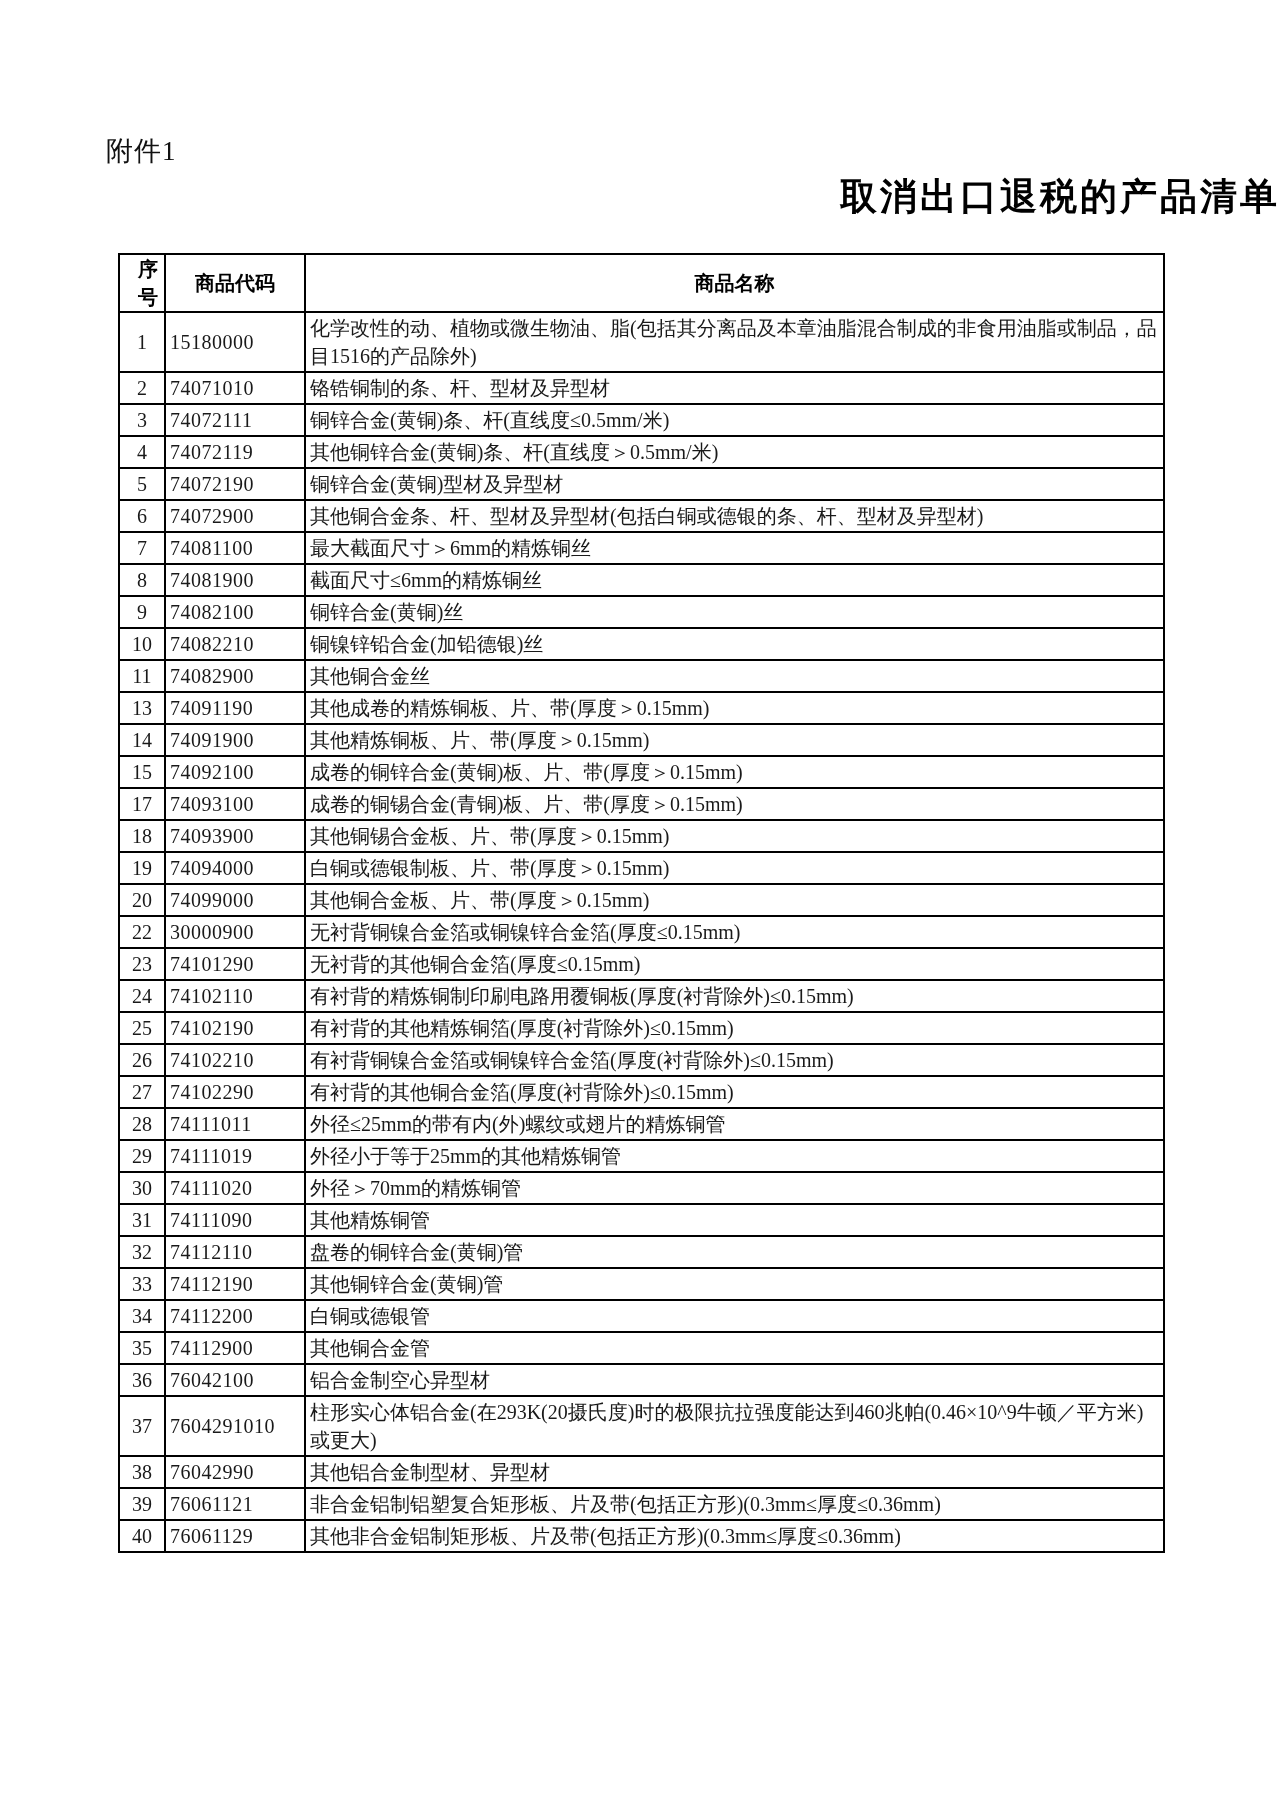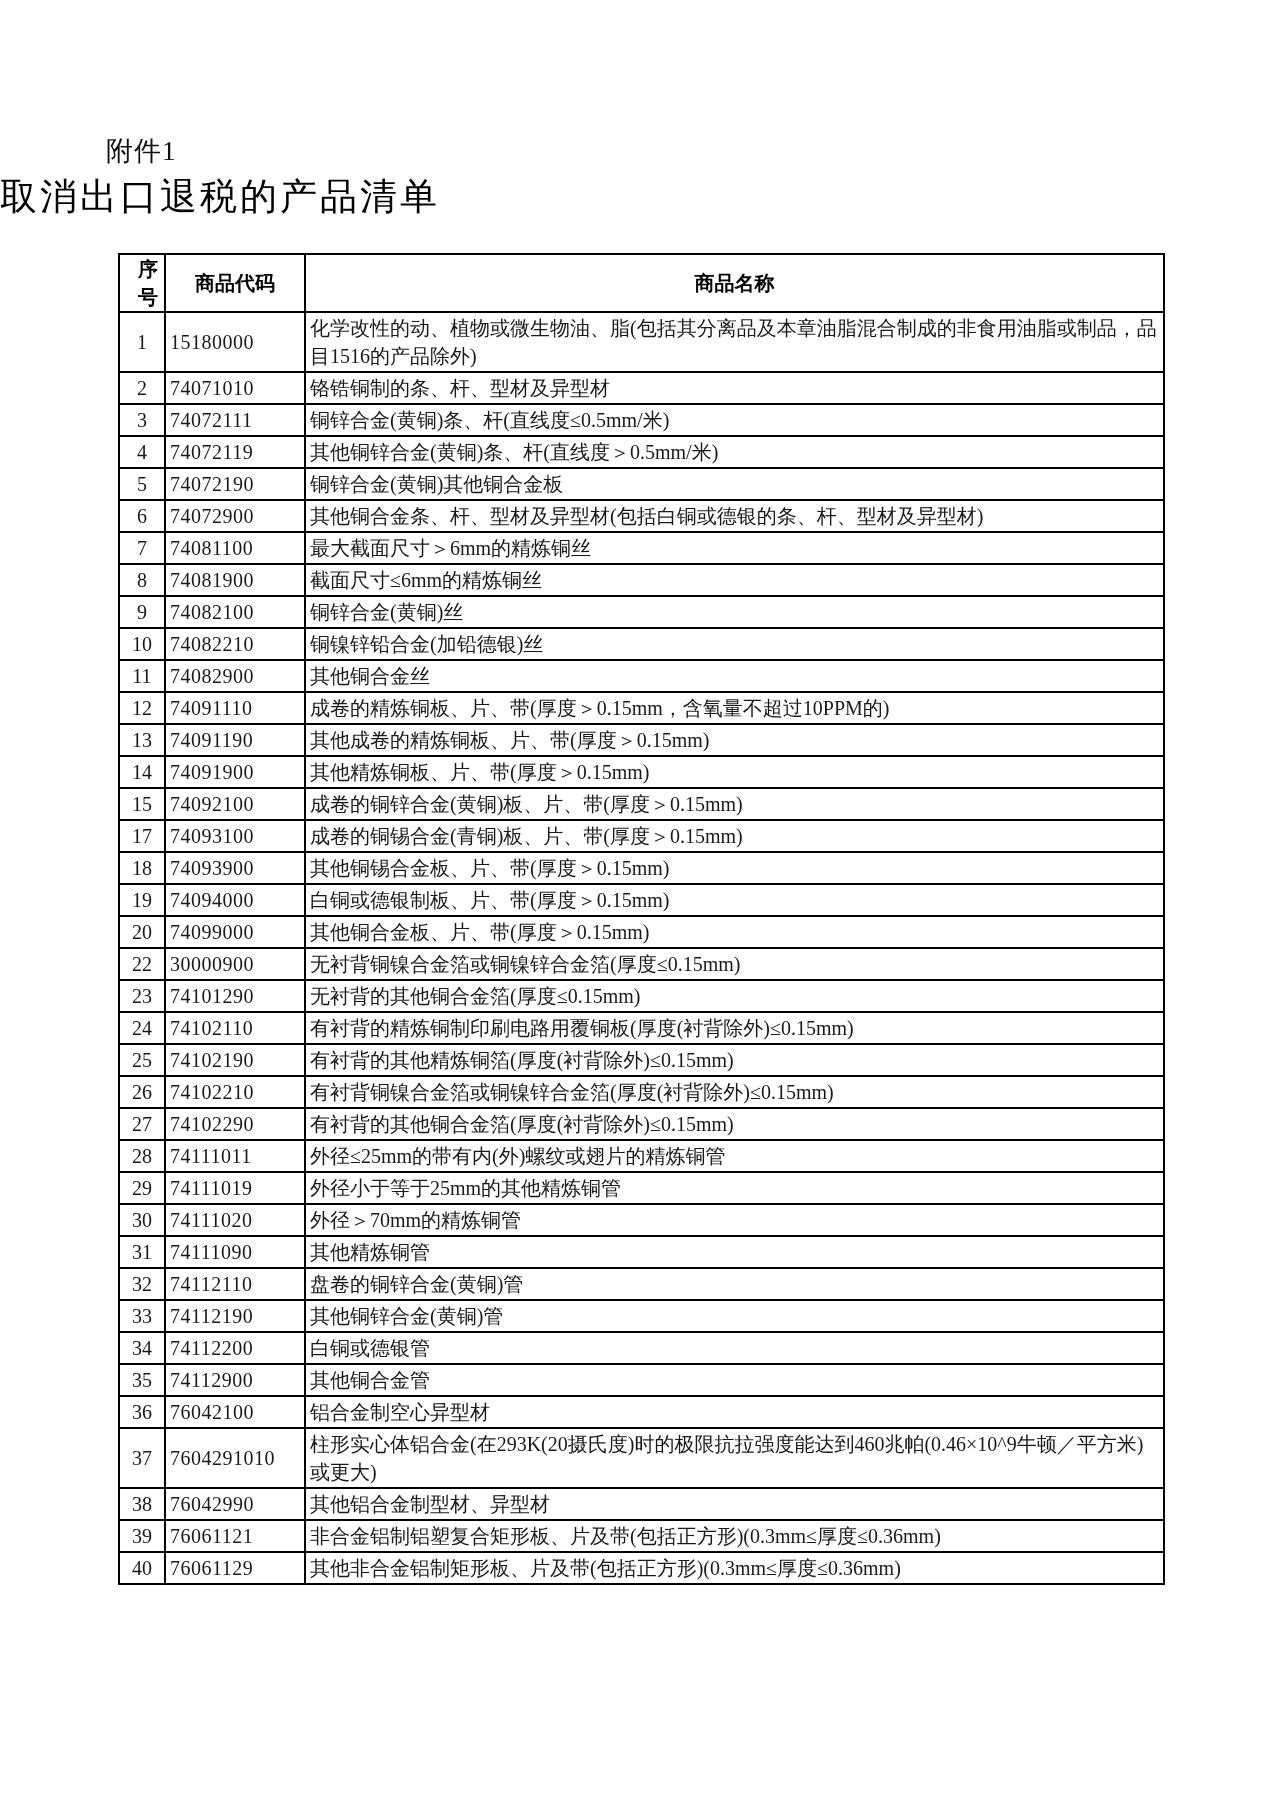--- a/index.html
+++ b/index.html
@@ -25,23 +25,23 @@
     top: 133px;
     font-size: 27px;
     letter-spacing: 1px;
     color: #111;
   }
   .doc-title {
     position: absolute;
     left: 0;
     top: 172px;
     width: 1280px;
-    text-align: left;
+    text-align: right;
     font-size: 37px;
-    font-weight: normal;
+    font-weight: bold;
     letter-spacing: 3px;
     color: #000;
   }
   table.product-table {
     position: absolute;
     left: 118px;
     top: 253px;
     width: 1045px;
     border-collapse: collapse;
     table-layout: fixed;
@@ -119,21 +119,21 @@
           <td class="col-name">铜锌合金(黄铜)条、杆(直线度≤0.5mm/米)</td>
         </tr>
         <tr>
           <td class="col-no">4</td>
           <td class="col-code">74072119</td>
           <td class="col-name">其他铜锌合金(黄铜)条、杆(直线度＞0.5mm/米)</td>
         </tr>
         <tr>
           <td class="col-no">5</td>
           <td class="col-code">74072190</td>
-          <td class="col-name">铜锌合金(黄铜)其他铜合金板</td>
+          <td class="col-name">铜锌合金(黄铜)型材及异型材</td>
         </tr>
         <tr>
           <td class="col-no">6</td>
           <td class="col-code">74072900</td>
           <td class="col-name">其他铜合金条、杆、型材及异型材(包括白铜或德银的条、杆、型材及异型材)</td>
         </tr>
         <tr>
           <td class="col-no">7</td>
           <td class="col-code">74081100</td>
           <td class="col-name">最大截面尺寸＞6mm的精炼铜丝</td>
@@ -152,25 +152,20 @@
           <td class="col-no">10</td>
           <td class="col-code">74082210</td>
           <td class="col-name">铜镍锌铅合金(加铅德银)丝</td>
         </tr>
         <tr>
           <td class="col-no">11</td>
           <td class="col-code">74082900</td>
           <td class="col-name">其他铜合金丝</td>
         </tr>
         <tr>
-          <td class="col-no">12</td>
-          <td class="col-code">74091110</td>
-          <td class="col-name">成卷的精炼铜板、片、带(厚度＞0.15mm，含氧量不超过10PPM的)</td>
-        </tr>
-        <tr>
           <td class="col-no">13</td>
           <td class="col-code">74091190</td>
           <td class="col-name">其他成卷的精炼铜板、片、带(厚度＞0.15mm)</td>
         </tr>
         <tr>
           <td class="col-no">14</td>
           <td class="col-code">74091900</td>
           <td class="col-name">其他精炼铜板、片、带(厚度＞0.15mm)</td>
         </tr>
         <tr>

